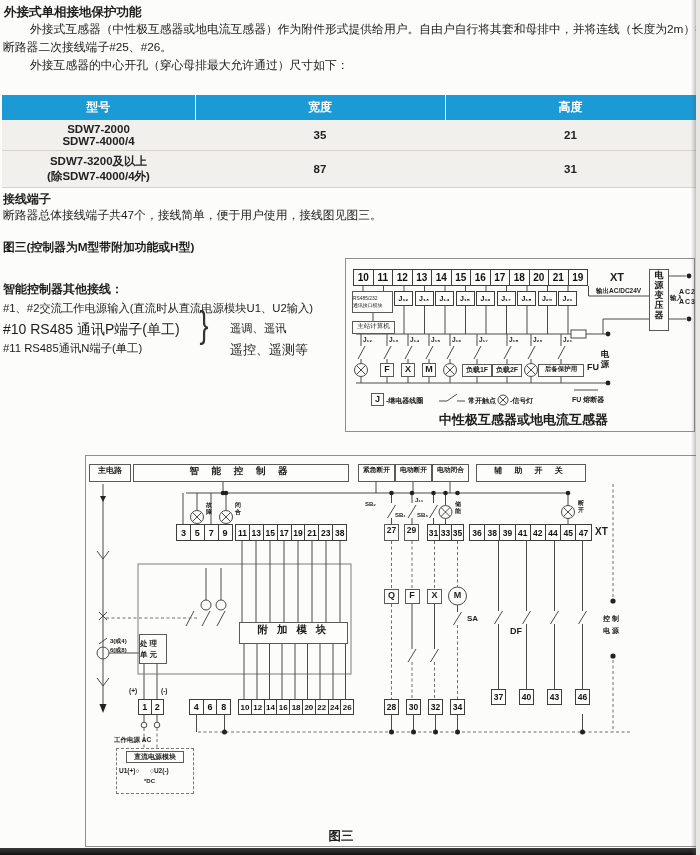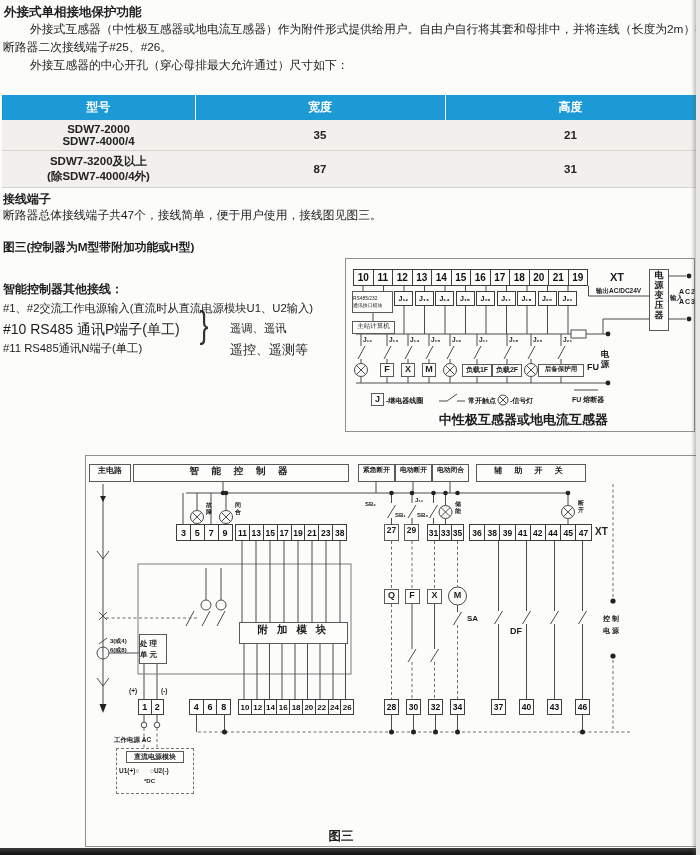--- a/index.html
+++ b/index.html
@@ -357,21 +357,21 @@
         <span class="tcell">22</span>
         <span class="tcell">24</span>
         <span class="tcell">26</span>
       </div>
     <div class="strip" style="left:298px;top:243px;--w:15px;--h:16px;--g:7px;font-size:8.5px;">
         <span class="tcell">28</span>
         <span class="tcell">30</span>
         <span class="tcell">32</span>
         <span class="tcell">34</span>
       </div>
-    <div class="strip" style="left:405px;top:243px;--w:15px;--h:16px;--g:13px;font-size:8.5px;text-align:right;">
+    <div class="strip" style="left:405px;top:233px;--w:15px;--h:16px;--g:13px;font-size:8.5px;text-align:right;">
         <span class="tcell">37</span>
         <span class="tcell">40</span>
         <span class="tcell">43</span>
         <span class="tcell">46</span>
       </div>
 
     <div class="lab" style="left:28px;top:280px;font-size:6.5px;font-weight:600;">工作电源 AC</div>
     <div class="dashbox" style="left:30px;top:292px;width:78px;height:46px;"></div>
     <div class="box" style="left:40px;top:295px;width:58px;height:12px;font-size:7px;font-weight:700;">直流电源模块</div>
     <div class="lab" style="left:33px;top:311px;font-size:6.5px;font-weight:600;">U1(+)○</div>

